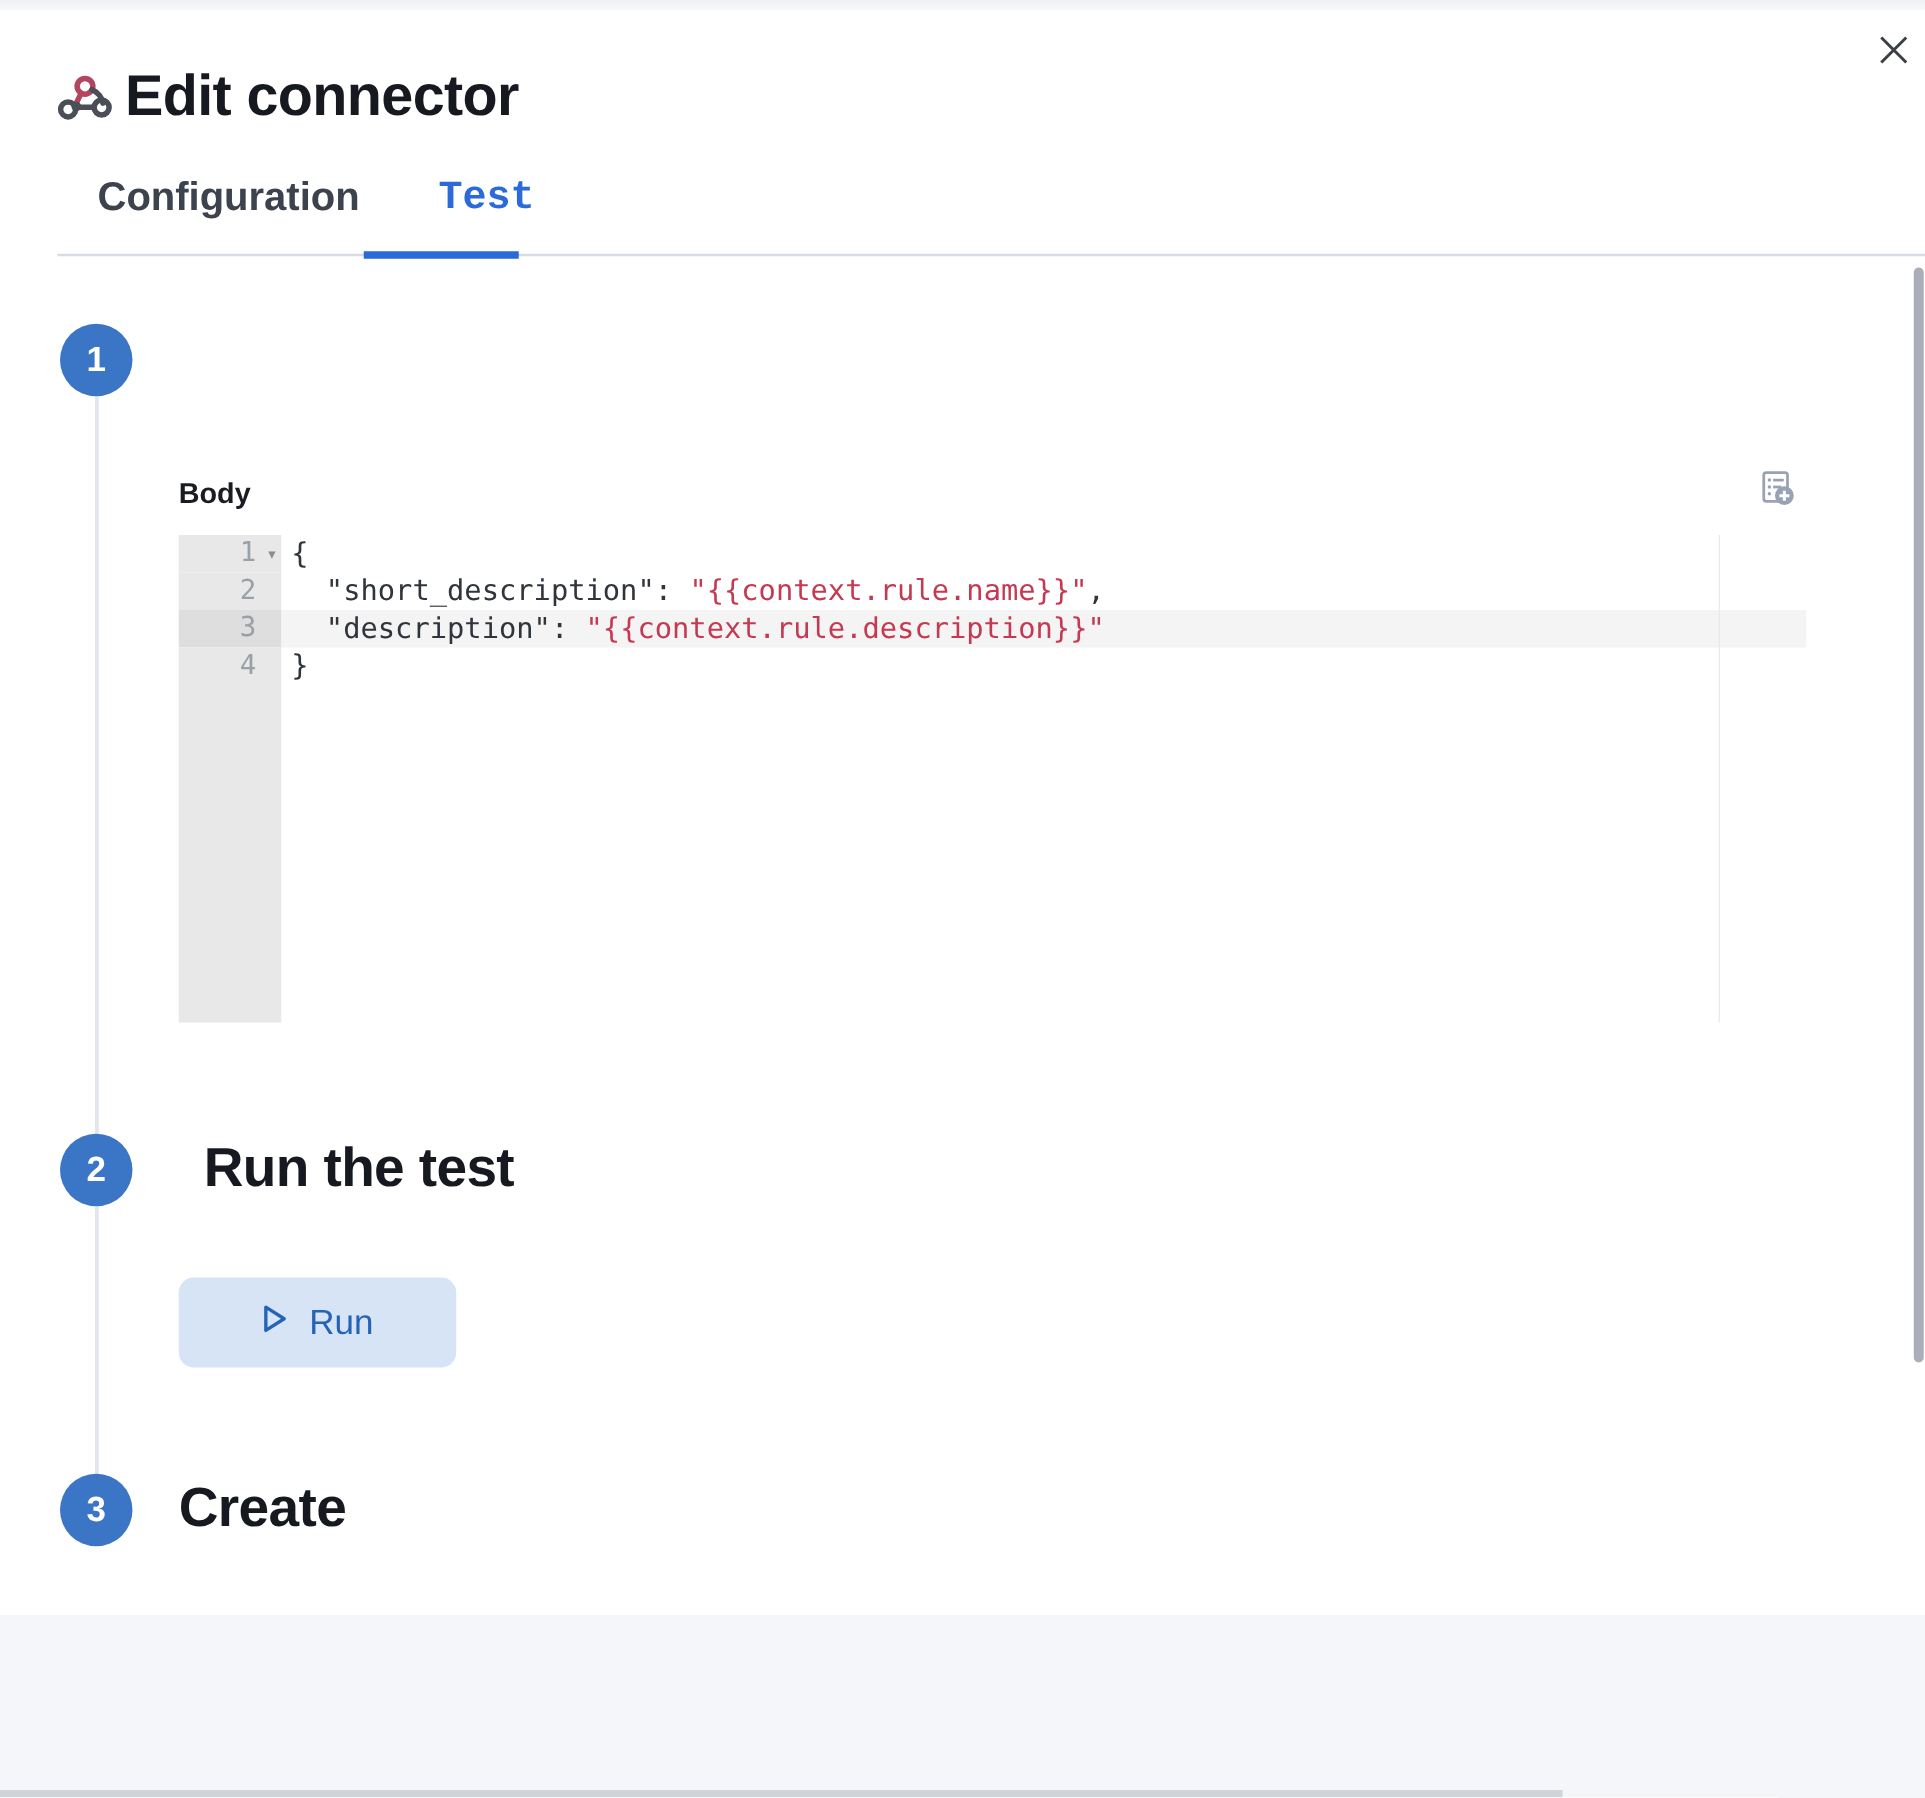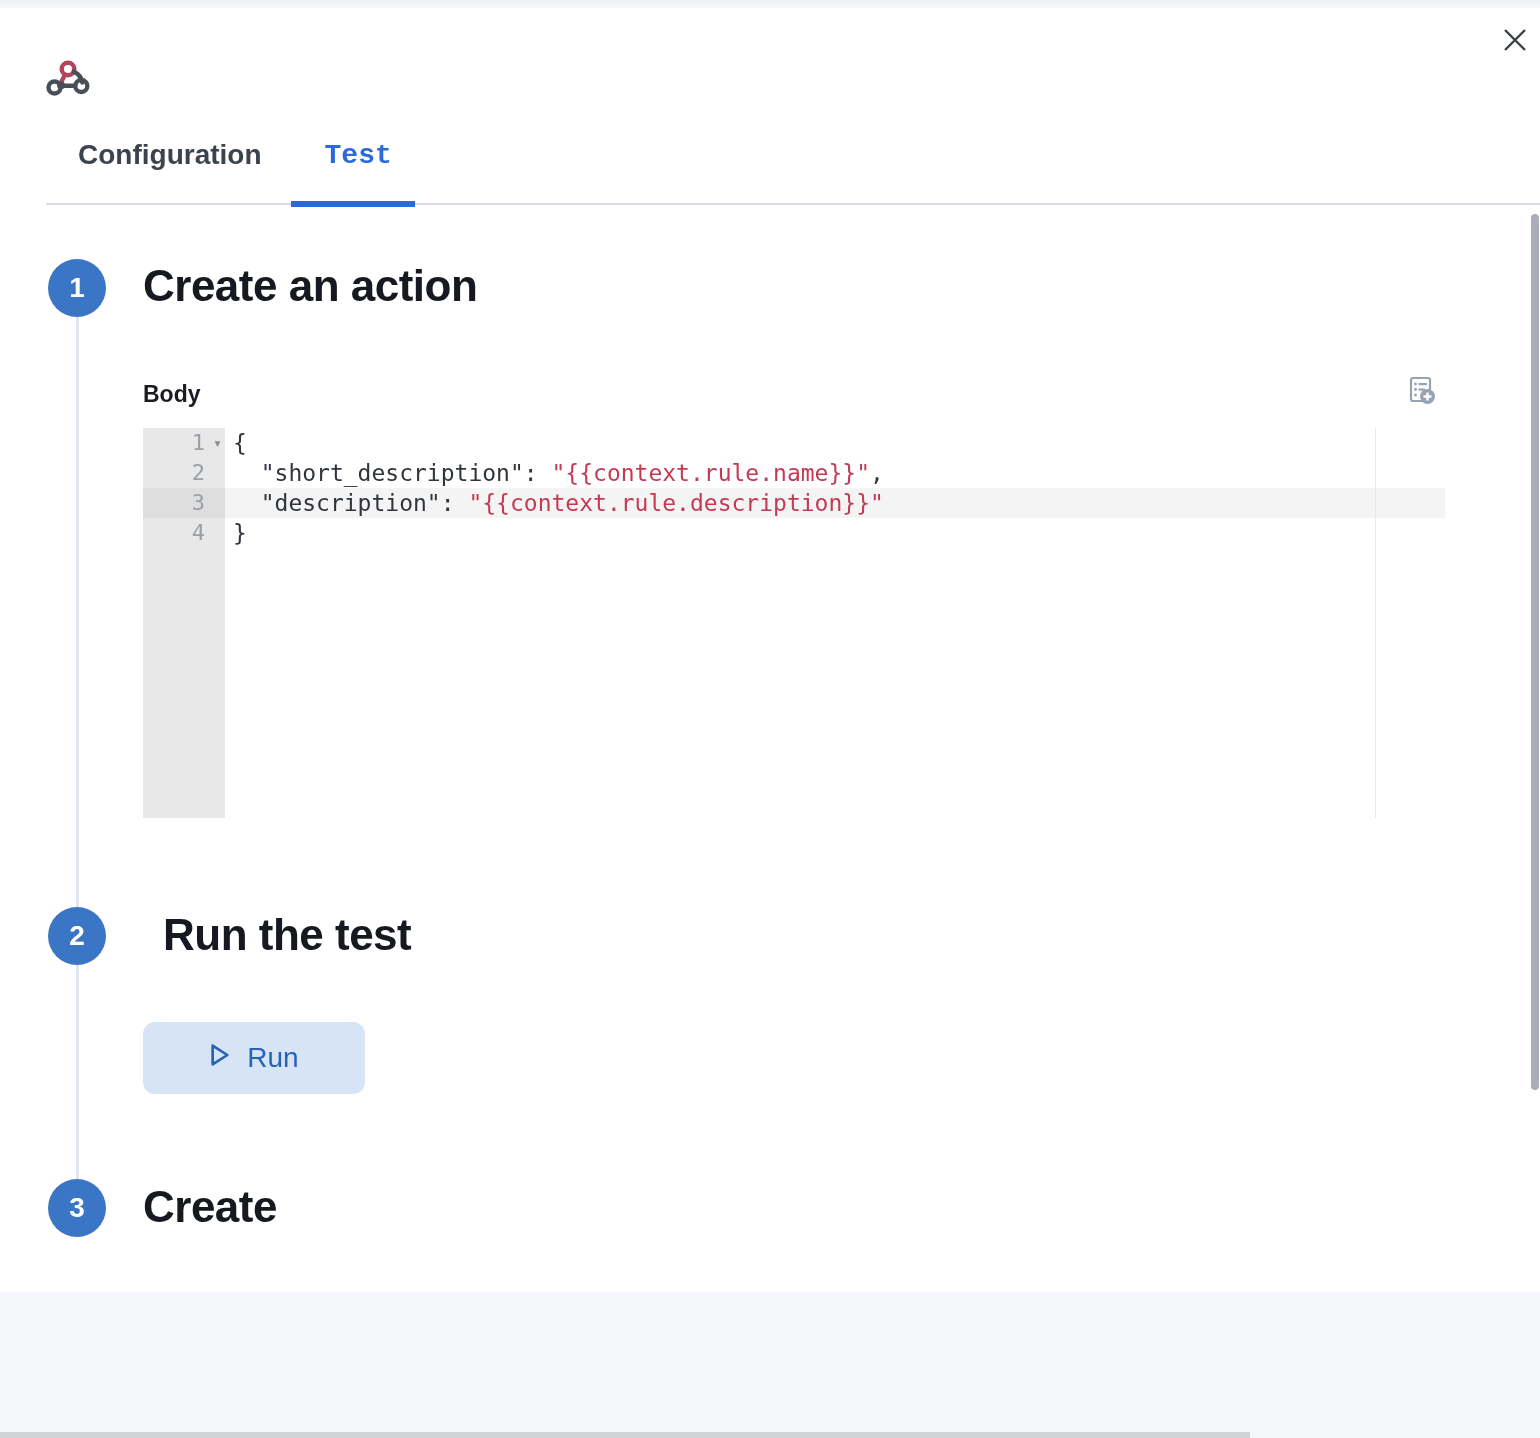--- a/index.html
+++ b/index.html
@@ -12,21 +12,21 @@
     background:linear-gradient(#eff0f3,#f7f8fa); }
   
   .close-btn { position:absolute; left:1492px; top:18px; width:46px; height:46px;
     display:flex; align-items:center; justify-content:center; cursor:pointer;
     background:transparent; border:none; }
   .dialog-icon { position:absolute; left:46px; top:57px; width:44px; height:42px; }
   .dialog-title { position:absolute; left:100px; top:52px; font-size:46px; line-height:48px;
     font-weight:700; letter-spacing:-0.5px; color:#16191f; }
   
   .tabs { position:absolute; left:78px; top:139px; display:flex; gap:63px; }
-  .tab { font-size:28px; font-weight:600; color:#3d434d; cursor:pointer; background:none; border:none;
+  .tab { font-size:32px; font-weight:600; color:#3d434d; cursor:pointer; background:none; border:none;
     font-family:"Liberation Sans", sans-serif;text-align:center; }
   .tab.active { color:#2b6bd9;font-family:Liberation Mono, monospace; }
   .tabrow-border { position:absolute; left:46px; top:203px; width:1494px; height:2px; background:#d6dbe4; }
   .tab-underline { position:absolute; left:291px; top:201px; width:124px; height:6px; background:#2b6bd9; }
   
   .connector-line { position:absolute; left:76px; width:3px; background:#e1e5ec; }
   .seg1 { top:317px; height:590px; }
   .seg2 { top:965px; height:214px; }
   .step-circle { position:absolute; left:48px; width:58px; height:58px; border-radius:50%;
     background:#3a76c5; color:#fff; font-size:28px; font-weight:700;
@@ -82,35 +82,35 @@
     <svg width="44" height="42" viewBox="0 0 44 40">
       <circle cx="22" cy="11" r="6.3" fill="none" stroke="#b5455f" stroke-width="4.4"></circle>
       <path d="M19 16.5 L14.8 25" stroke="#b5455f" stroke-width="4.4" stroke-linecap="round" fill="none"></path>
       <path d="M27.6 13.6 C 32.5 16 35.8 20.5 36.3 24.5" stroke="#4a4e57" stroke-width="4.4" stroke-linecap="round" fill="none"></path>
       <circle cx="8.5" cy="29.5" r="6" fill="none" stroke="#4a4e57" stroke-width="4.4"></circle>
       <path d="M15 27.8 L29 27.8" stroke="#4a4e57" stroke-width="4.4" stroke-linecap="round" fill="none"></path>
       <circle cx="35.3" cy="28" r="6" fill="none" stroke="#4a4e57" stroke-width="4.4"></circle>
       <circle cx="15" cy="27.2" r="3.9" fill="#4a4e57"></circle>
     </svg>
   </span>
+  <h1 class="dialog-title">Edit connector</h1>
 
   <div class="tabs">
     <button class="tab">Configuration</button>
     <button class="tab active">Test</button>
   </div>
   <div class="tabrow-border"></div>
   <div class="tab-underline"></div>
 
   <div class="connector-line seg1"></div>
   <div class="connector-line seg2"></div>
 
   <div class="step-circle sc1">
     <span>1</span>
   </div>
-  <h2 class="step-title st1">Create an action</h2>
 
   <div class="body-label">Body</div>
   <button class="add-var-btn">
     <span>
       <svg width="32" height="32" viewBox="0 0 32 32">
         <rect x="5" y="3" width="19" height="23" rx="2" fill="none" stroke="#98a2b3" stroke-width="2.2"></rect>
         <circle cx="9.5" cy="9" r="1.4" fill="#98a2b3"></circle>
         <rect x="12.5" y="8" width="8.5" height="2.2" fill="#98a2b3"></rect>
         <circle cx="9.5" cy="14.5" r="1.4" fill="#98a2b3"></circle>
         <rect x="12.5" y="13.5" width="6.5" height="2.2" fill="#98a2b3"></rect>

